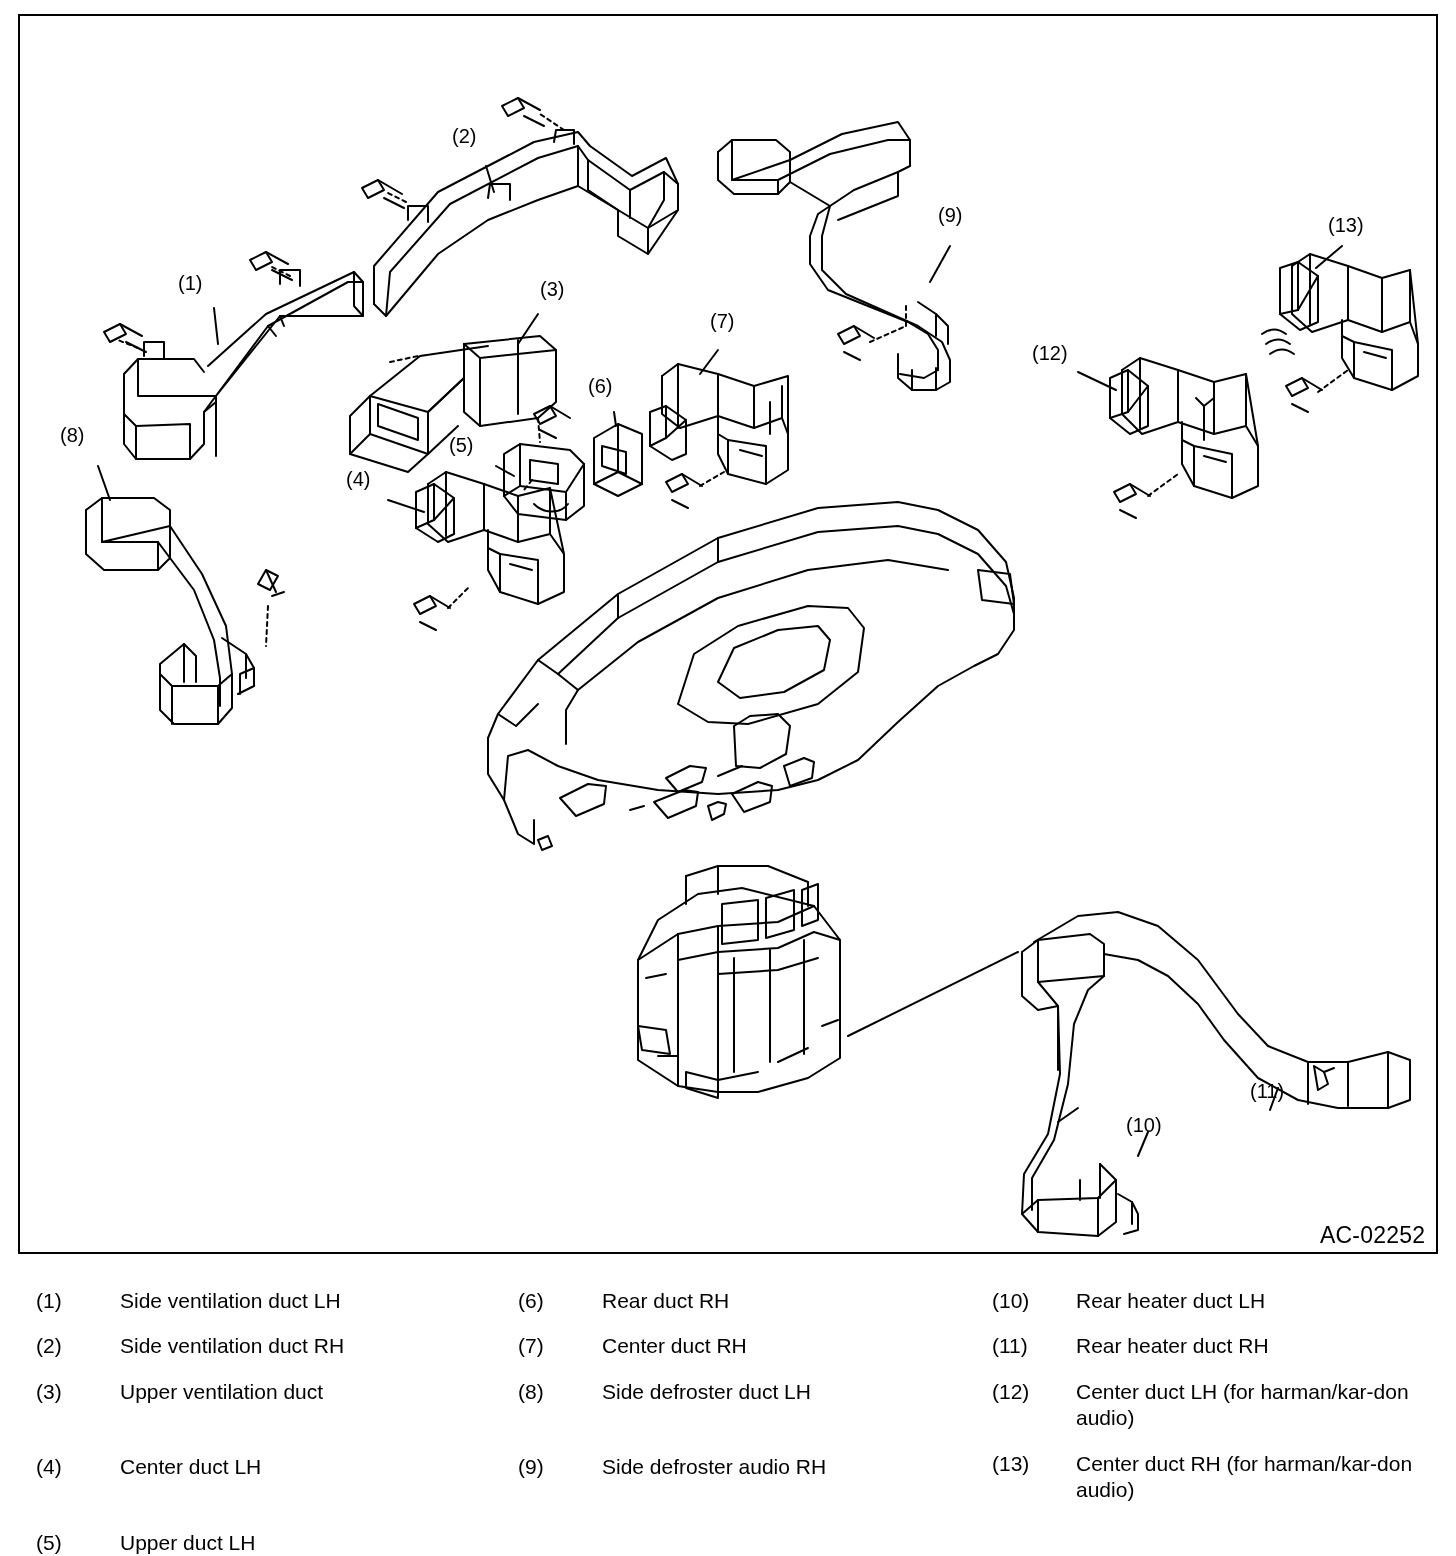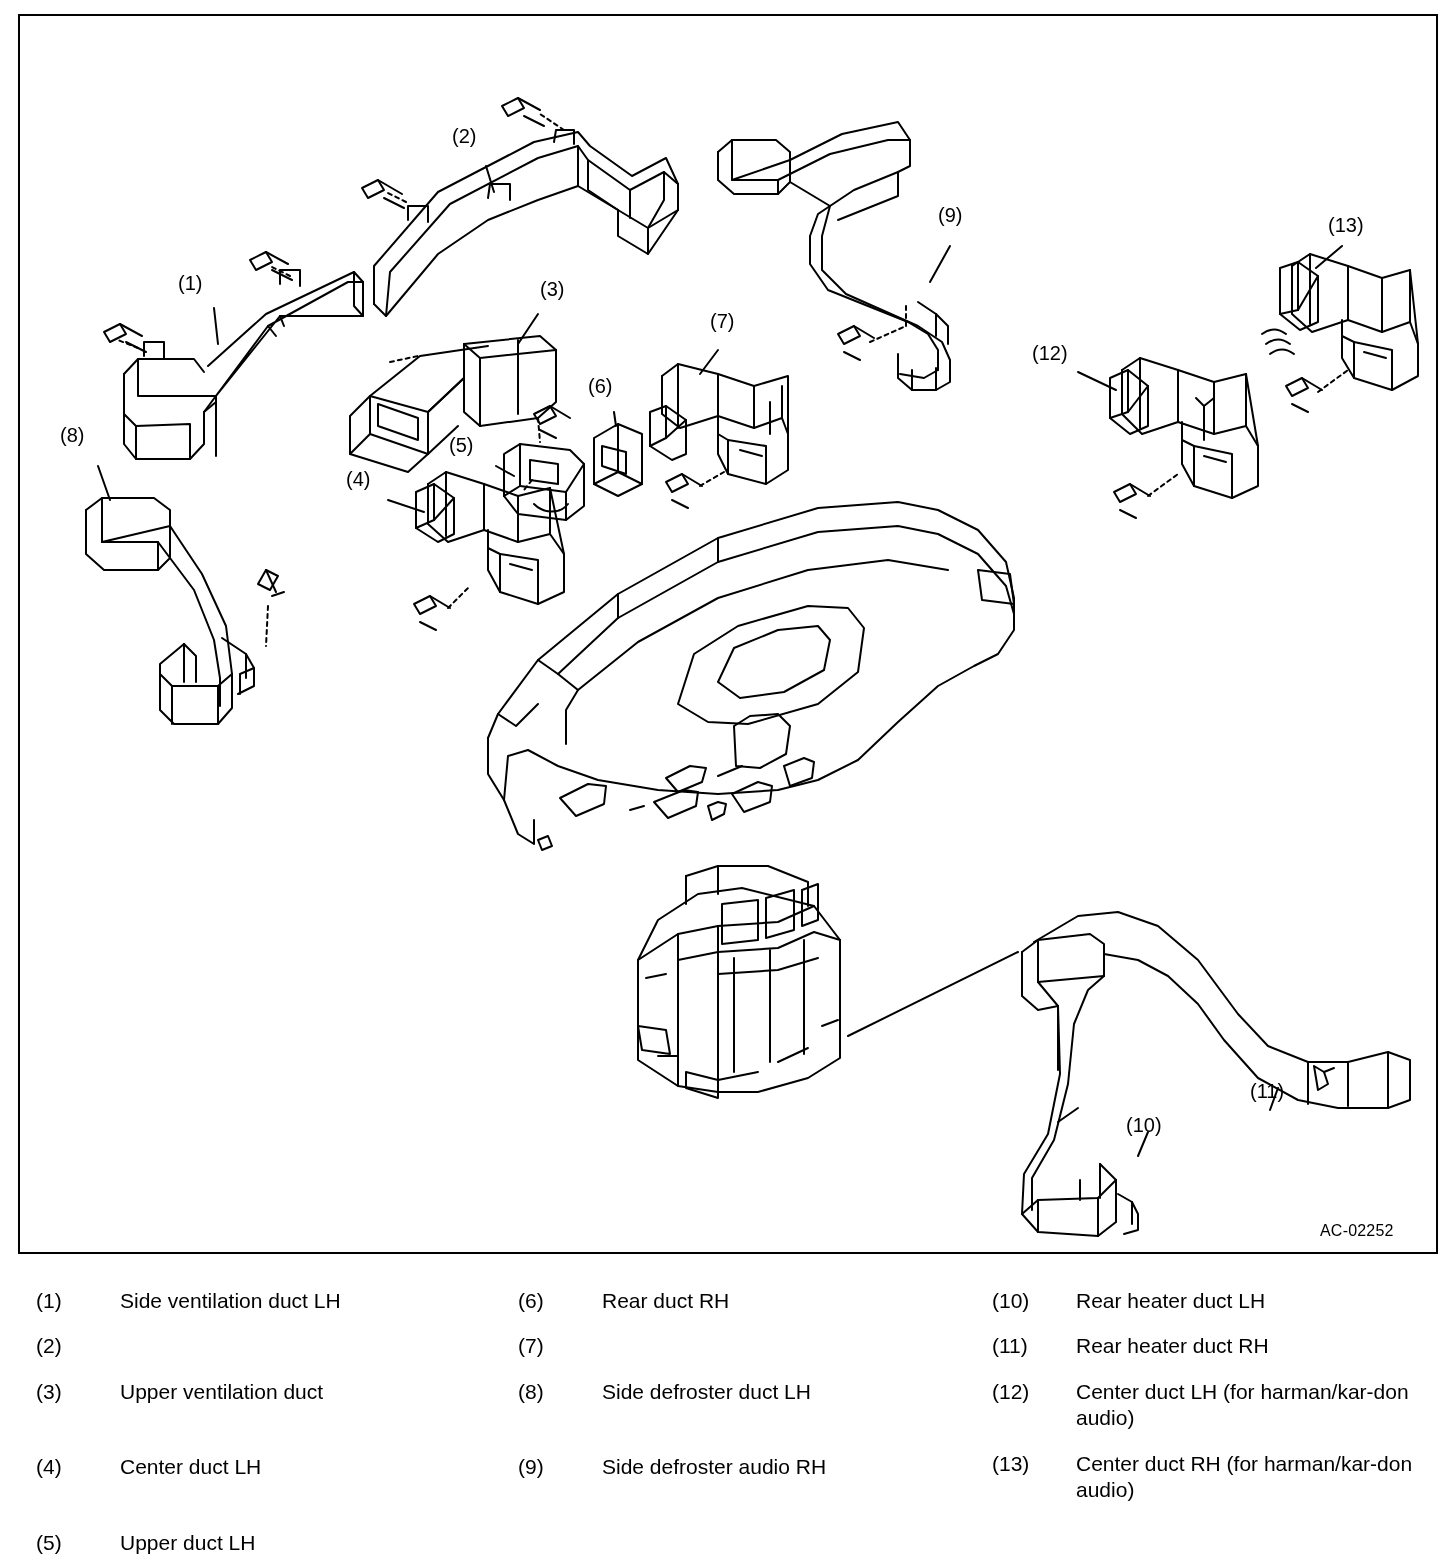--- a/index.html
+++ b/index.html
@@ -33,21 +33,21 @@
     position: absolute;
     left: 18px;
     top: 14px;
     width: 1420px;
     height: 1240px;
   }
   #drawing-code {
     position: absolute;
     left: 1320px;
     top: 1222px;
-    font-size: 16px;
+    font-size: 23px;
     letter-spacing: 0.2px;
     font-family: "Liberation Sans", sans-serif;
   }
   
   #legend {
     position: absolute;
     left: 0;
     top: 1288px;
     width: 1456px;
     height: 260px;
@@ -432,20 +432,21 @@
 
   <div id="legend">
 
     <div class="legend-col c1">
       <div class="legend-item">
         <span class="legend-num">(1)</span>
         <span class="legend-label">Side ventilation duct LH</span>
       </div>
       <div class="legend-item">
         <span class="legend-num">(2)</span>
+        <span class="legend-label">Side ventilation duct RH</span>
       </div>
       <div class="legend-item">
         <span class="legend-num">(3)</span>
         <span class="legend-label">Upper ventilation duct</span>
       </div>
       <div class="spacer-item"></div>
       <div class="legend-item">
         <span class="legend-num">(4)</span>
         <span class="legend-label">Center duct LH</span>
       </div>
@@ -456,20 +457,21 @@
       </div>
     </div>
 
     <div class="legend-col c2">
       <div class="legend-item">
         <span class="legend-num">(6)</span>
         <span class="legend-label">Rear duct RH</span>
       </div>
       <div class="legend-item">
         <span class="legend-num">(7)</span>
+        <span class="legend-label">Center duct RH</span>
       </div>
       <div class="legend-item">
         <span class="legend-num">(8)</span>
         <span class="legend-label">Side defroster duct LH</span>
       </div>
       <div class="spacer-item"></div>
       <div class="legend-item">
         <span class="legend-num">(9)</span>
         <span class="legend-label">Side defroster audio RH</span>
       </div>

